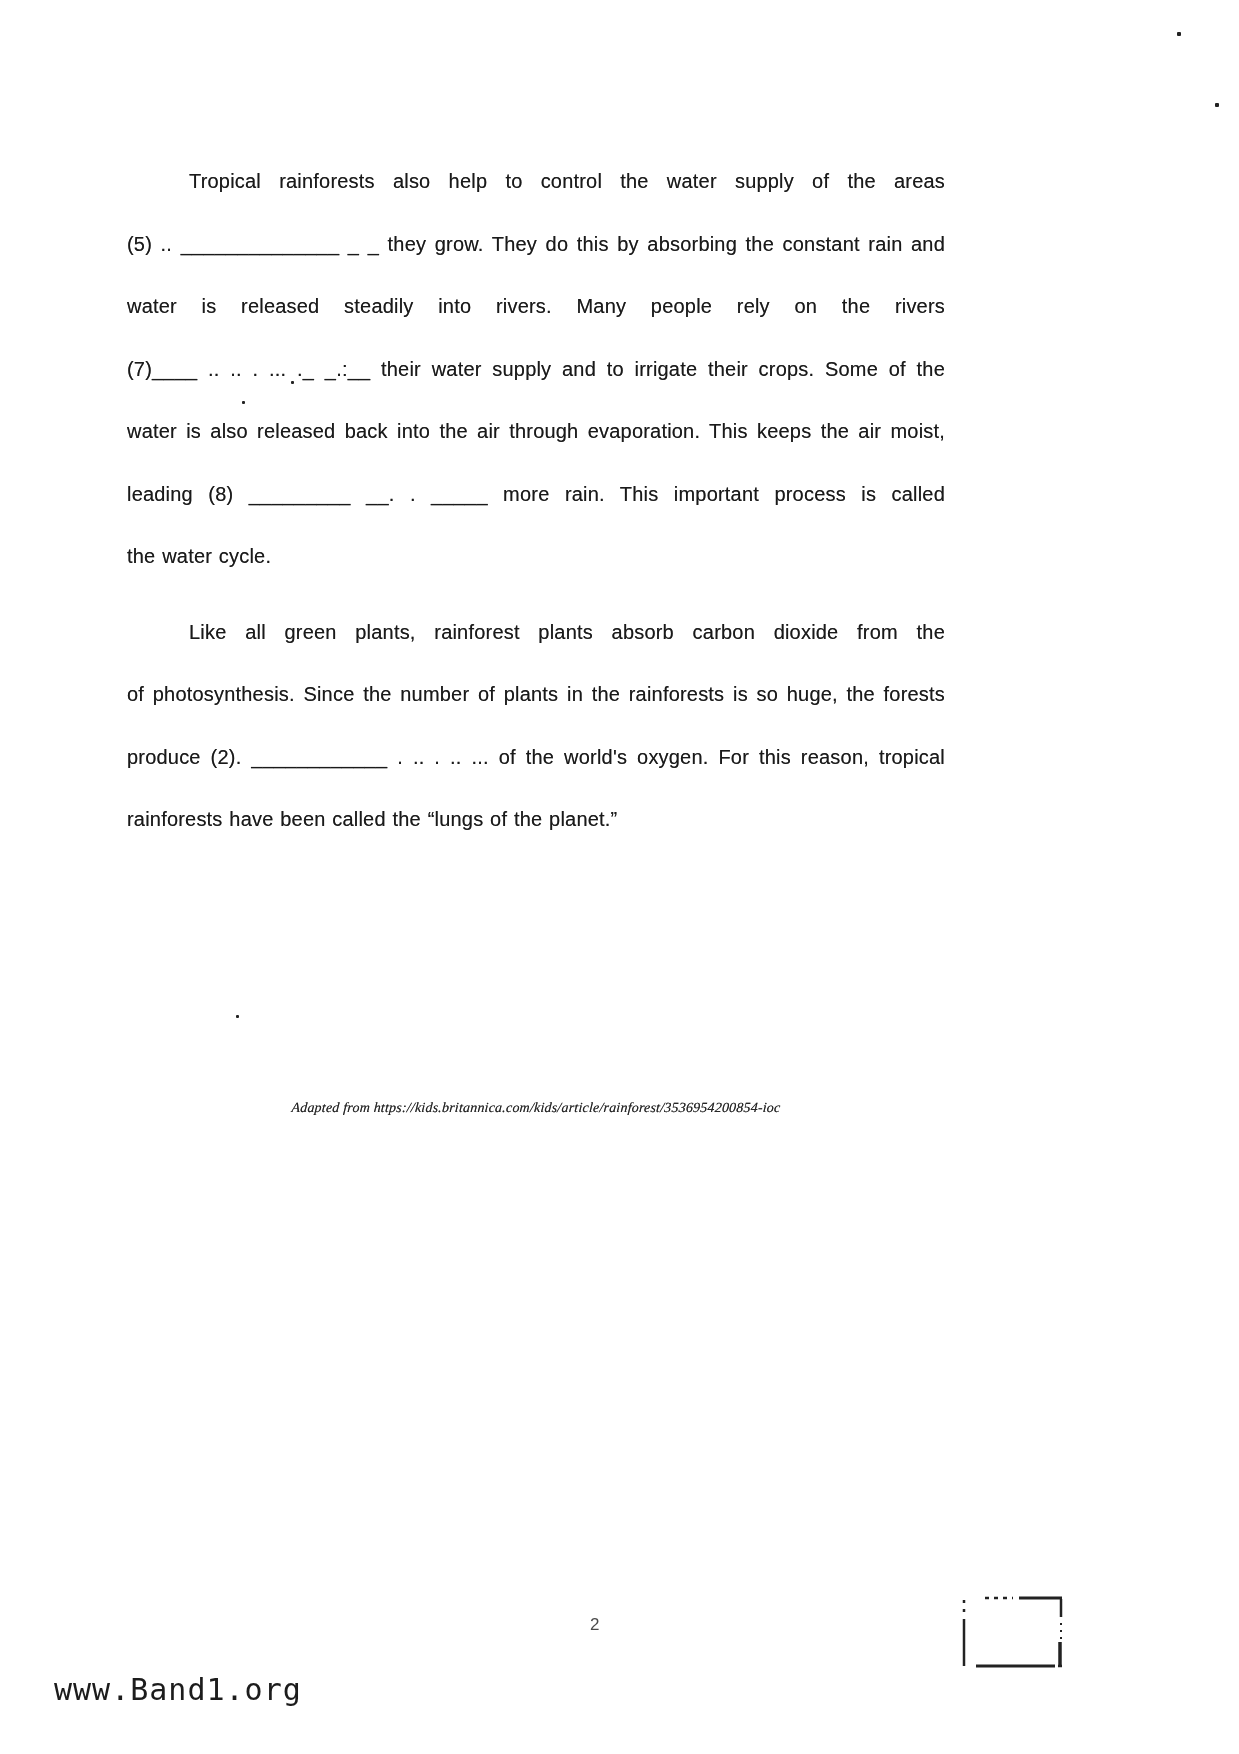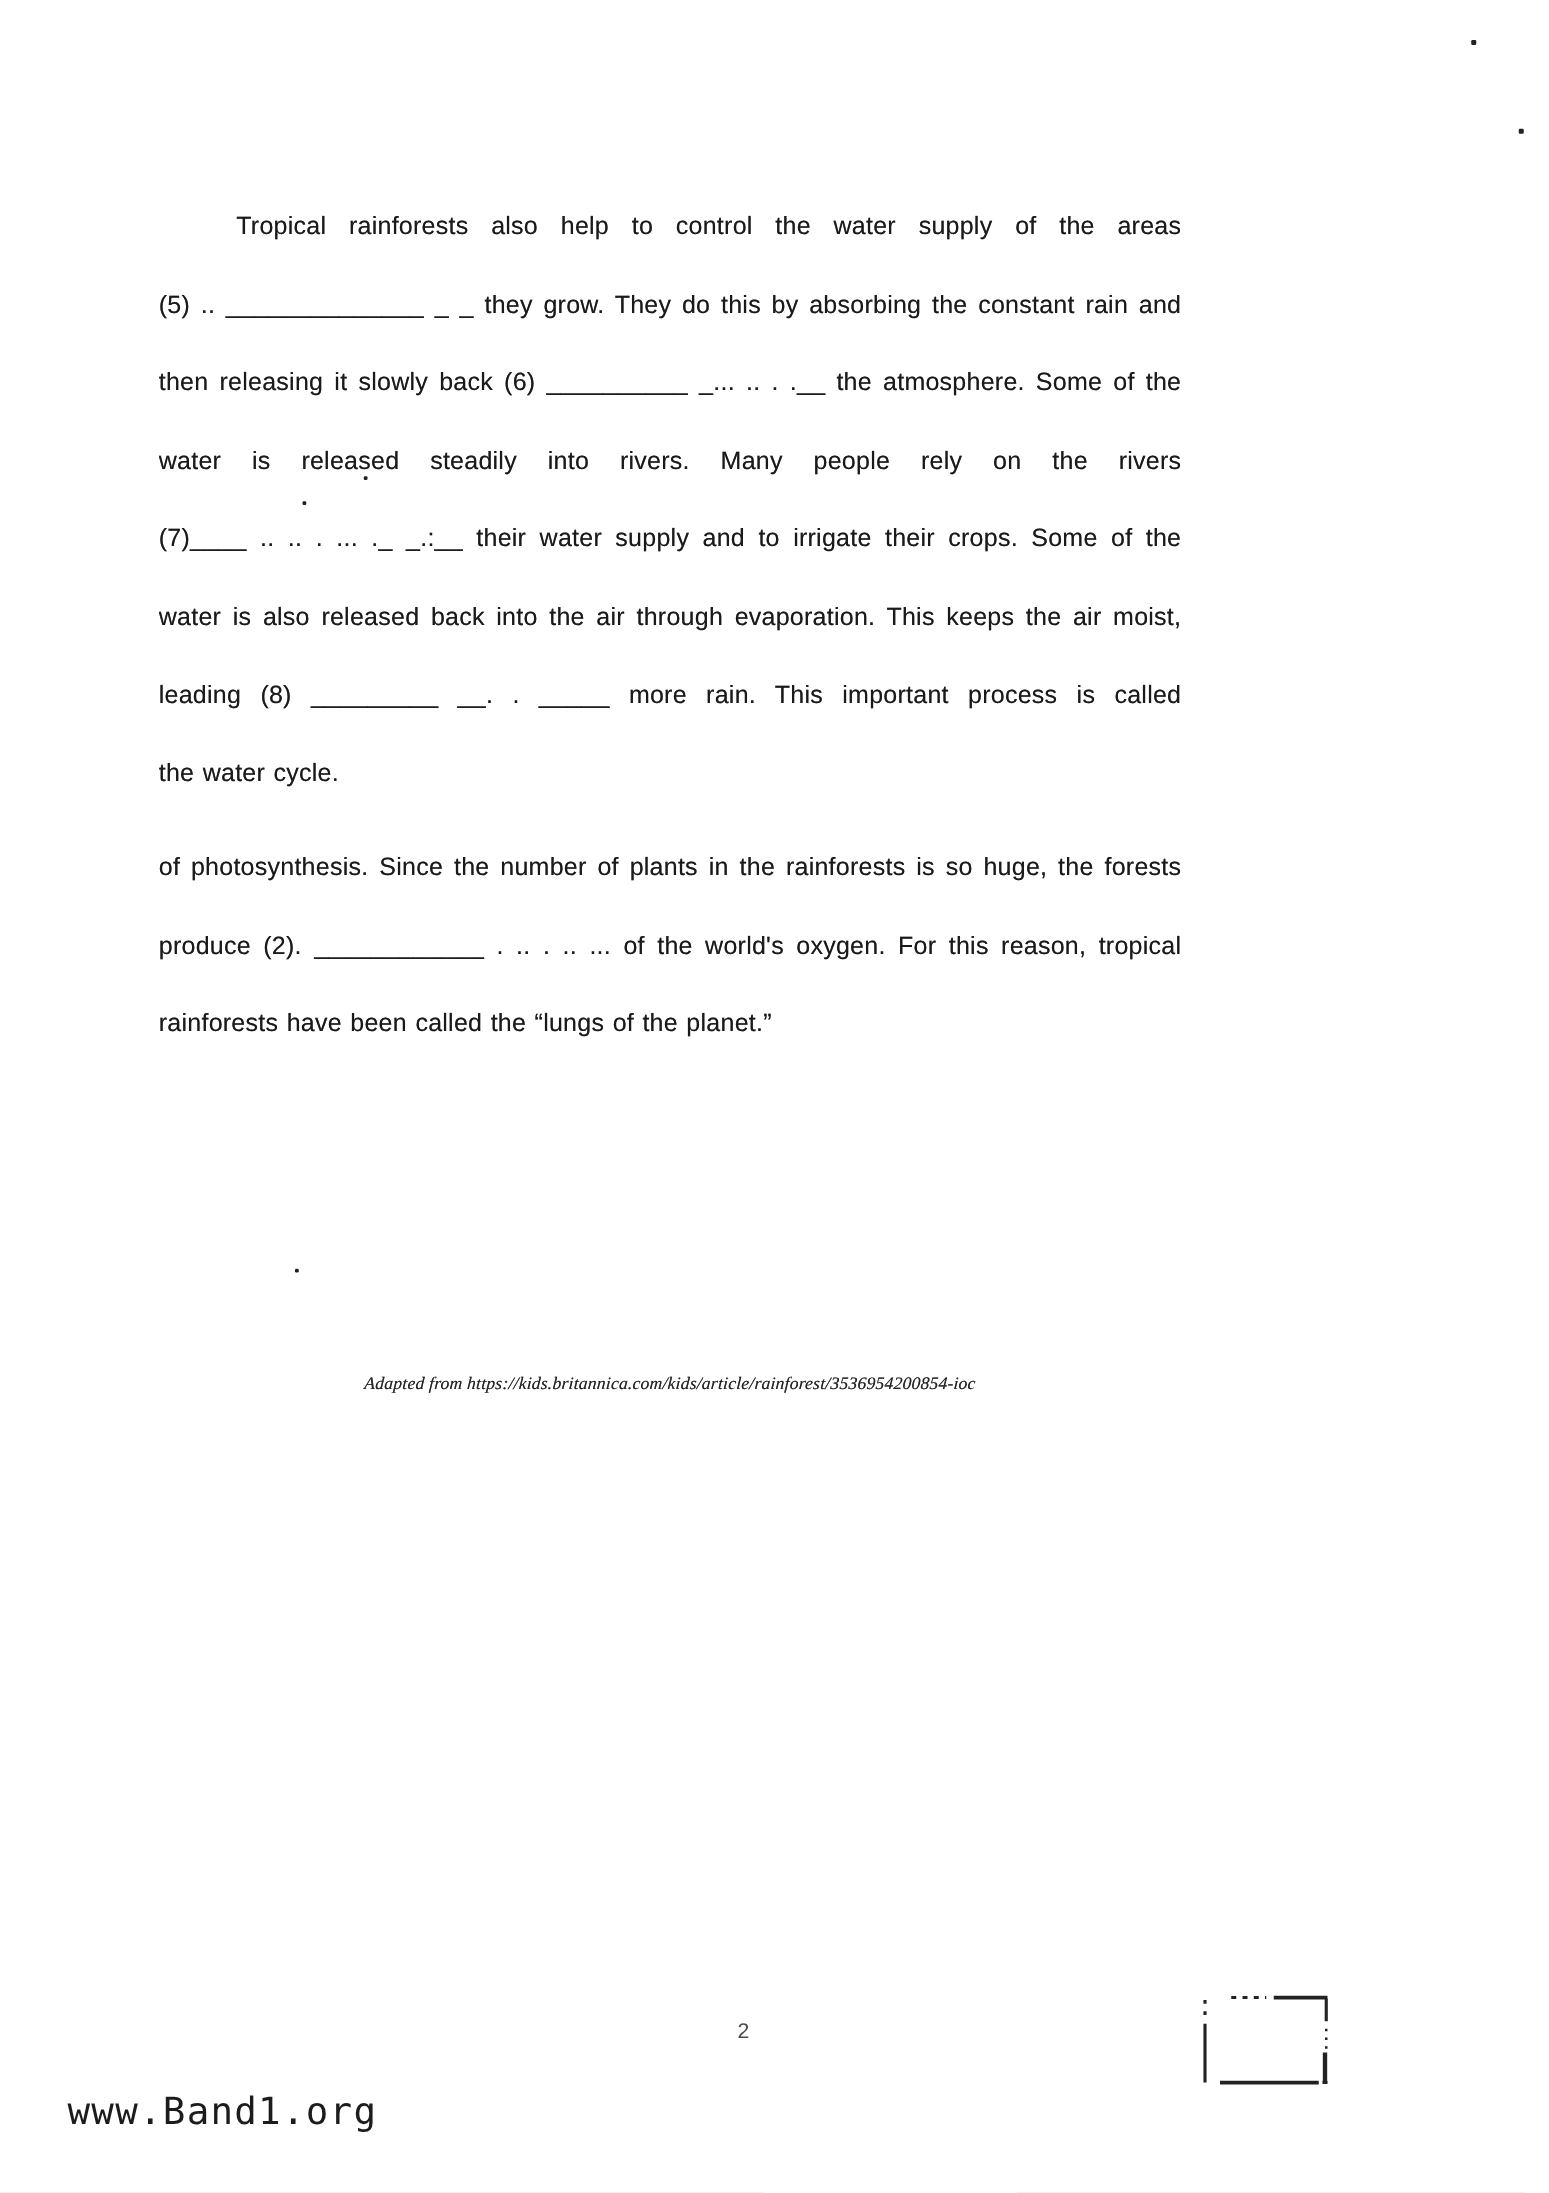--- a/index.html
+++ b/index.html
@@ -113,28 +113,28 @@
   <div class="speck speck-1"></div>
   <div class="speck speck-2"></div>
   <div class="speck speck-3"></div>
   <div class="speck speck-4"></div>
   <div class="speck speck-5"></div>
 
   <div class="body-text">
     <div class="para-1">
       <div class="line indent">Tropical rainforests also help to control the water supply of the areas</div>
       <div class="line">(5) .. ______________ _ _ they grow. They do this by absorbing the constant rain and</div>
-      <div class="line">then releasing it slowly back (6) __________ _... .. . .__ the atmosphere. Some of the</div>
       <div class="line">water is released steadily into rivers. Many people rely on the rivers</div>
       <div class="line">(7)____ .. .. . ... ._ _.:__ their water supply and to irrigate their crops. Some of the</div>
       <div class="line">water is also released back into the air through evaporation. This keeps the air moist,</div>
       <div class="line">leading (8) _________ __. . _____ more rain. This important process is called</div>
       <div class="line short">the water cycle.</div>
     </div>
     <div class="para-2">
+      <div class="line indent">Like all green plants, rainforest plants absorb carbon dioxide from the</div>
       <div class="line">of photosynthesis. Since the number of plants in the rainforests is so huge, the forests</div>
       <div class="line">produce (2). ____________ . .. . .. ... of the world's oxygen. For this reason, tropical</div>
       <div class="line short">rainforests have been called the “lungs of the planet.”</div>
     </div>
   </div>
 
   <div class="attribution">Adapted from https://kids.britannica.com/kids/article/rainforest/3536954200854-ioc</div>
 
   <div class="page-number">2</div>
 

